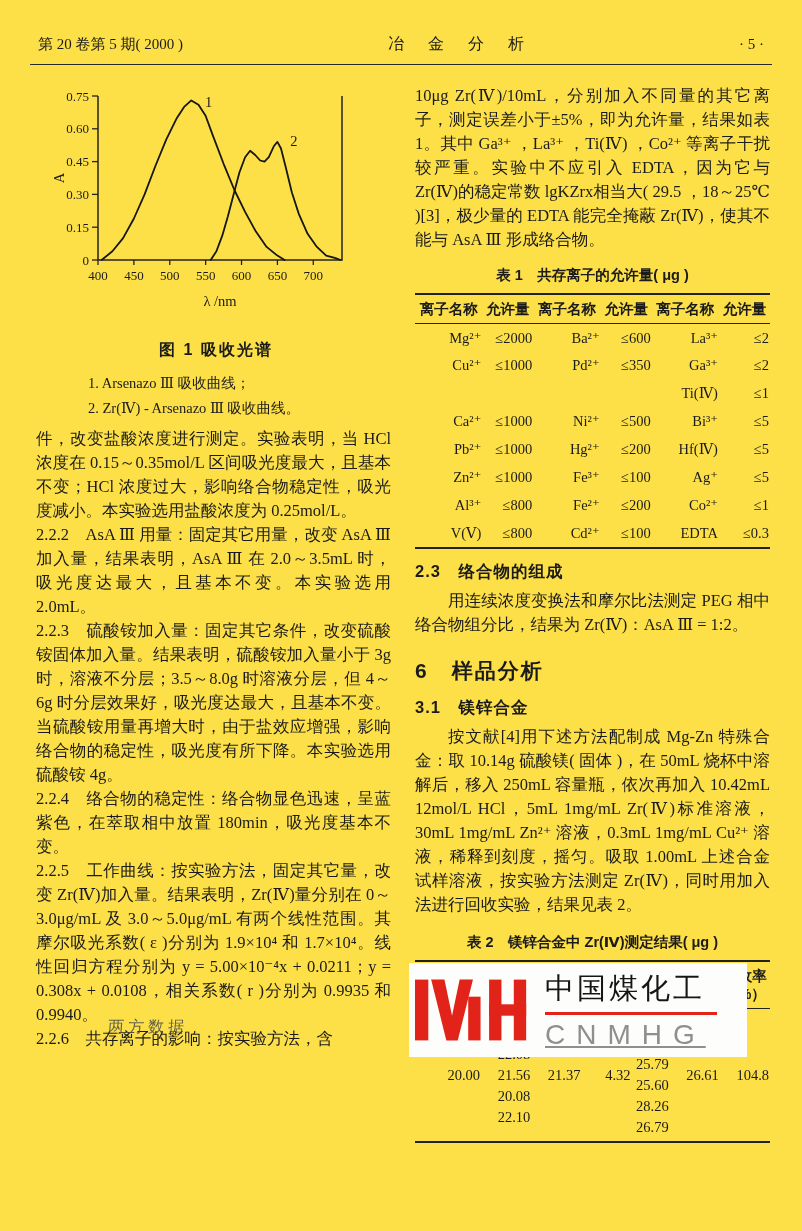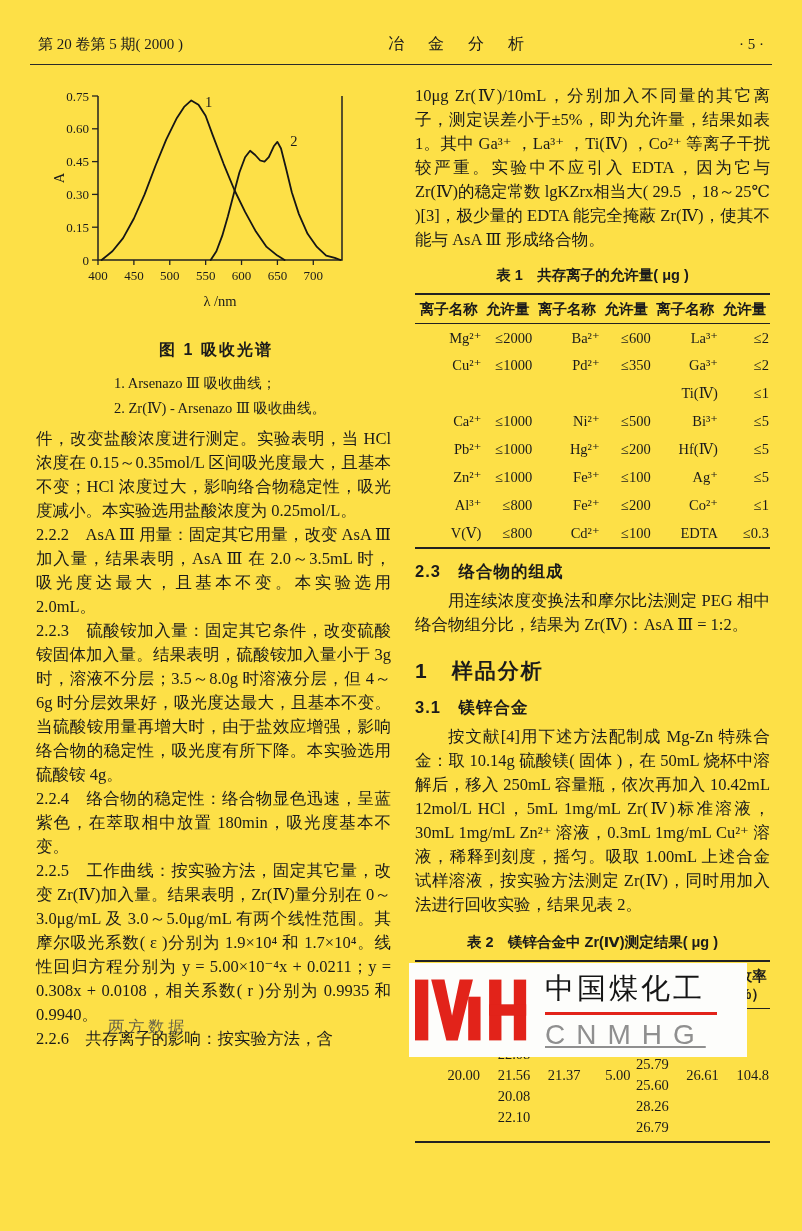--- a/index.html
+++ b/index.html
@@ -12,21 +12,21 @@
   .hdr-rule{position:absolute;top:64px;left:30px;right:30px;border-top:1.7px solid #2a2a2a;}
   
   .cols{position:absolute;top:84px;left:36px;right:32px;display:flex;gap:24px;}
   .col-left{width:355px;flex:none;}
   .col-right{width:355px;flex:1;}
   .body-p{margin:0;font-size:16.5px;line-height:24px;text-align:justify;}
   .indent{text-indent:2em;}
   figure{margin:0 0 6px 0;padding:0;}
   .fig-cap{font-weight:bold;font-size:16px;text-align:center;width:300px;margin:14px 0 10px 30px;
            font-family:"Liberation Sans","DejaVu Sans",sans-serif;letter-spacing:2px;}
-  .fig-note{font-size:14.5px;line-height:25px;margin-left:78px;}
+  .fig-note{font-size:14.5px;line-height:25px;margin-left:52px;}
   .h2{font-family:"Liberation Sans","DejaVu Sans",sans-serif;font-weight:bold;font-size:16.5px;
       margin:12px 0 6px 0;letter-spacing:1px;}
   .h1{font-family:"Liberation Sans","DejaVu Sans",sans-serif;font-weight:bold;font-size:21px;
       margin:20px 0 12px 0;letter-spacing:2px;}
   
   .tbl-title{font-weight:bold;font-size:14.5px;text-align:center;margin:14px 0 8px 0;
              font-family:"Liberation Sans","DejaVu Sans",sans-serif;}
   table{border-collapse:collapse;width:100%;font-size:14.5px;}
   .rule-table{border-top:2.1px solid #222;border-bottom:2.1px solid #222;}
   .rule-table th{border-bottom:1.2px solid #222;font-weight:bold;padding:5px 1px;text-align:center;
@@ -193,21 +193,21 @@
               <td>≤100</td>
               <td>EDTA</td>
               <td>≤0.3</td>
             </tr>
           </tbody>
       </table>
 
       <div class="h2">2.3　络合物的组成</div>
       <p class="body-p indent">用连续浓度变换法和摩尔比法测定 PEG 相中络合物组分比，结果为 Zr(Ⅳ)：AsA Ⅲ = 1:2。</p>
 
-      <div class="h1">1　样品分析</div>
+      <div class="h1">6　样品分析</div>
       <div class="h2">3.1　镁锌合金</div>
       <p class="body-p indent">按文献[4]用下述方法配制成 Mg-Zn 特殊合金：取 10.14g 硫酸镁( 固体 )，在 50mL 烧杯中溶解后，移入 250mL 容量瓶，依次再加入 10.42mL 12mol/L HCl，5mL 1mg/mL Zr(Ⅳ)标准溶液，30mL 1mg/mL Zn²⁺ 溶液，0.3mL 1mg/mL Cu²⁺ 溶液，稀释到刻度，摇匀。吸取 1.00mL 上述合金试样溶液，按实验方法测定 Zr(Ⅳ)，同时用加入法进行回收实验，结果见表 2。</p>
 
       <div class="t2wrap">
         <div class="tbl-title" style="margin-top:16px;">表 2　镁锌合金中 Zr(Ⅳ)测定结果( μg )</div>
         <table id="table2" class="rule-table">
           <thead>
               <tr>
                 <th>取样含量</th>
                 <th>测定值</th>
@@ -224,21 +224,21 @@
               <tr>
                 <td>20.00</td>
                 <td>
                   <div>21.10</div>
                   <div>22.08</div>
                   <div>21.56</div>
                   <div>20.08</div>
                   <div>22.10</div>
                 </td>
                 <td>21.37</td>
-                <td>5.00</td>
+                <td>4.32</td>
                 <td>
                   <div>26.32</div>
                   <div>26.88</div>
                   <div>25.79</div>
                   <div>25.60</div>
                   <div>28.26</div>
                   <div>26.79</div>
                 </td>
                 <td>26.61</td>
                 <td>104.8</td>

